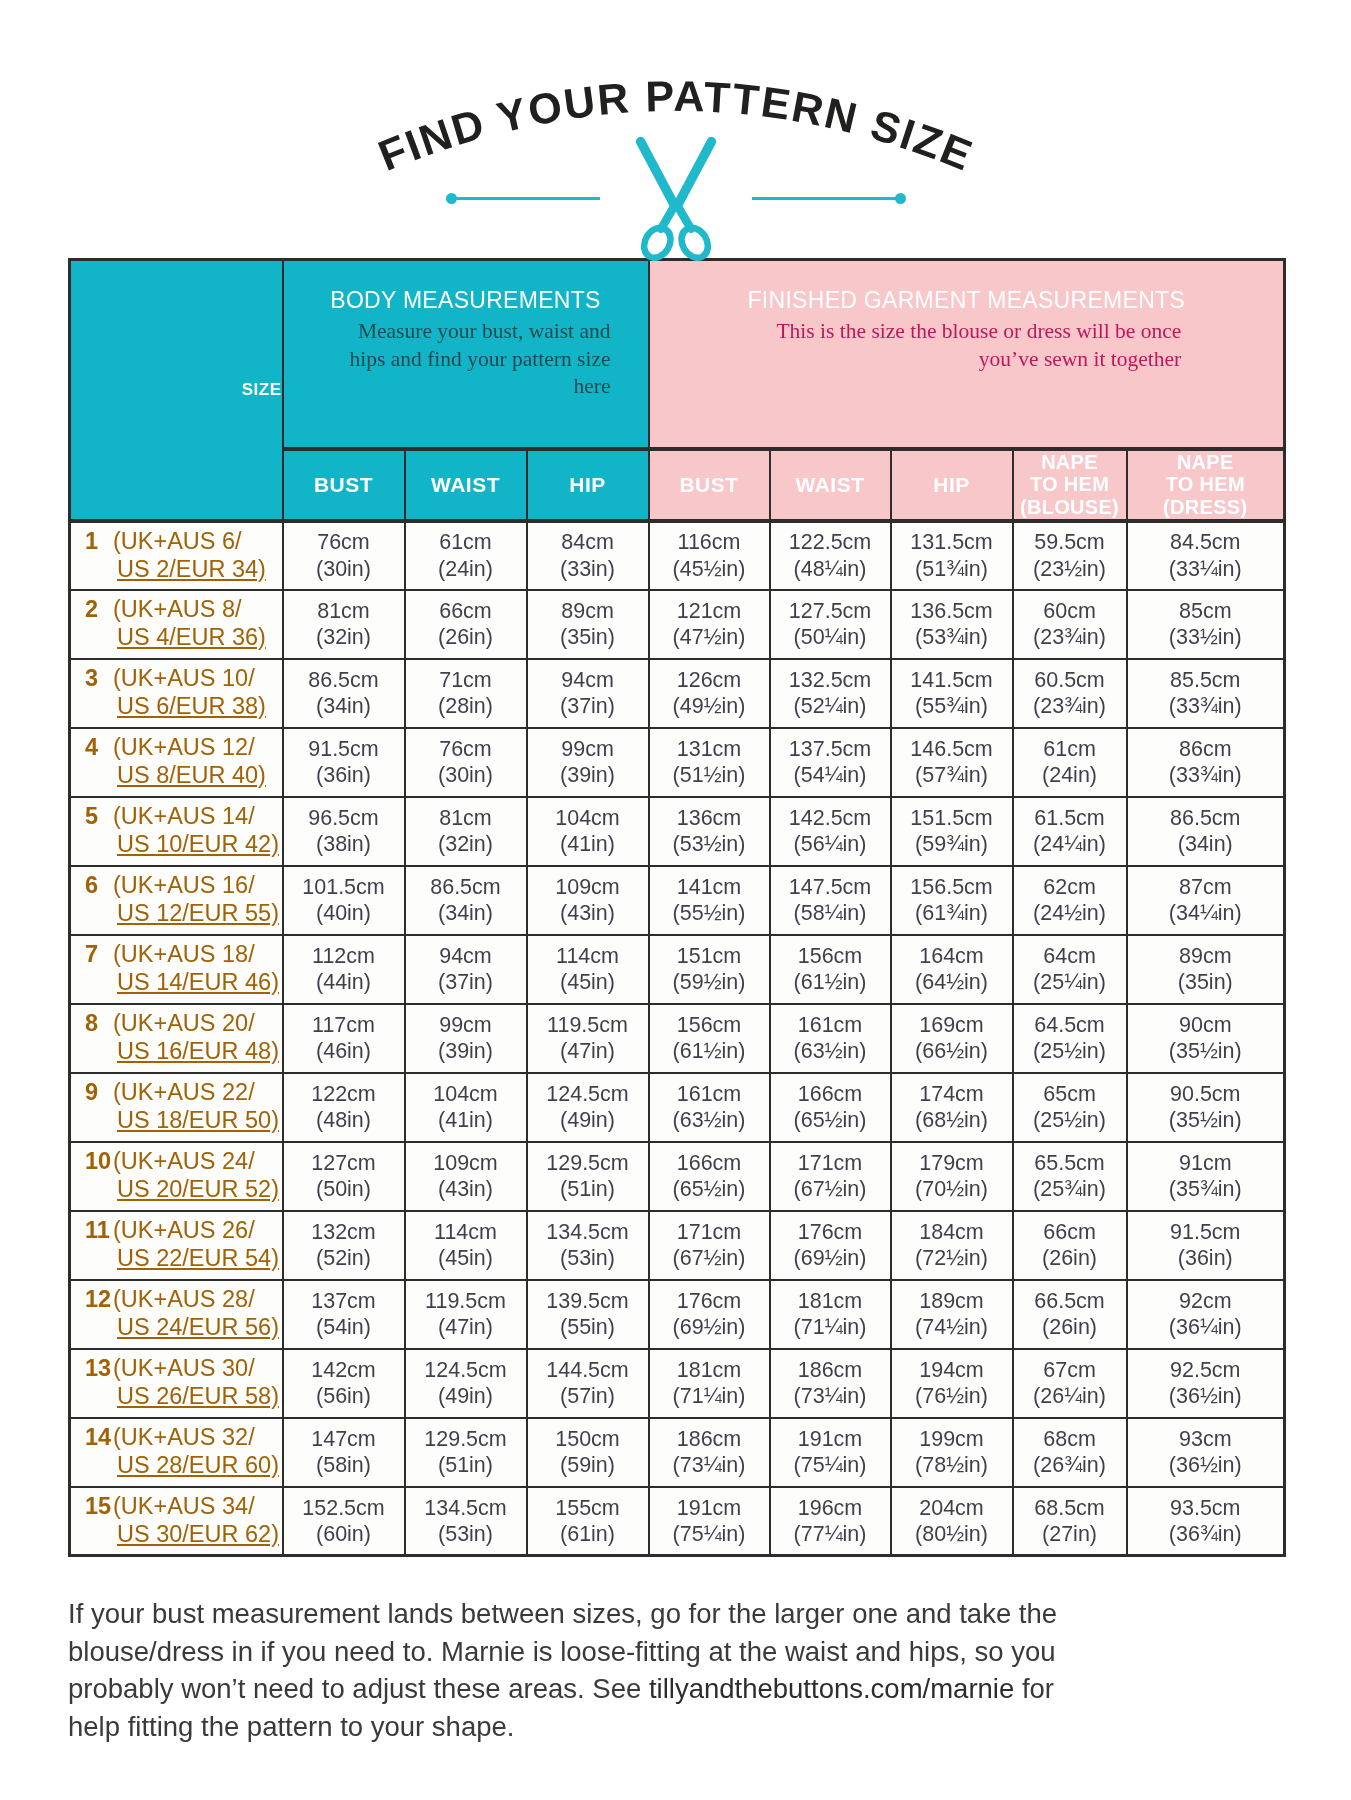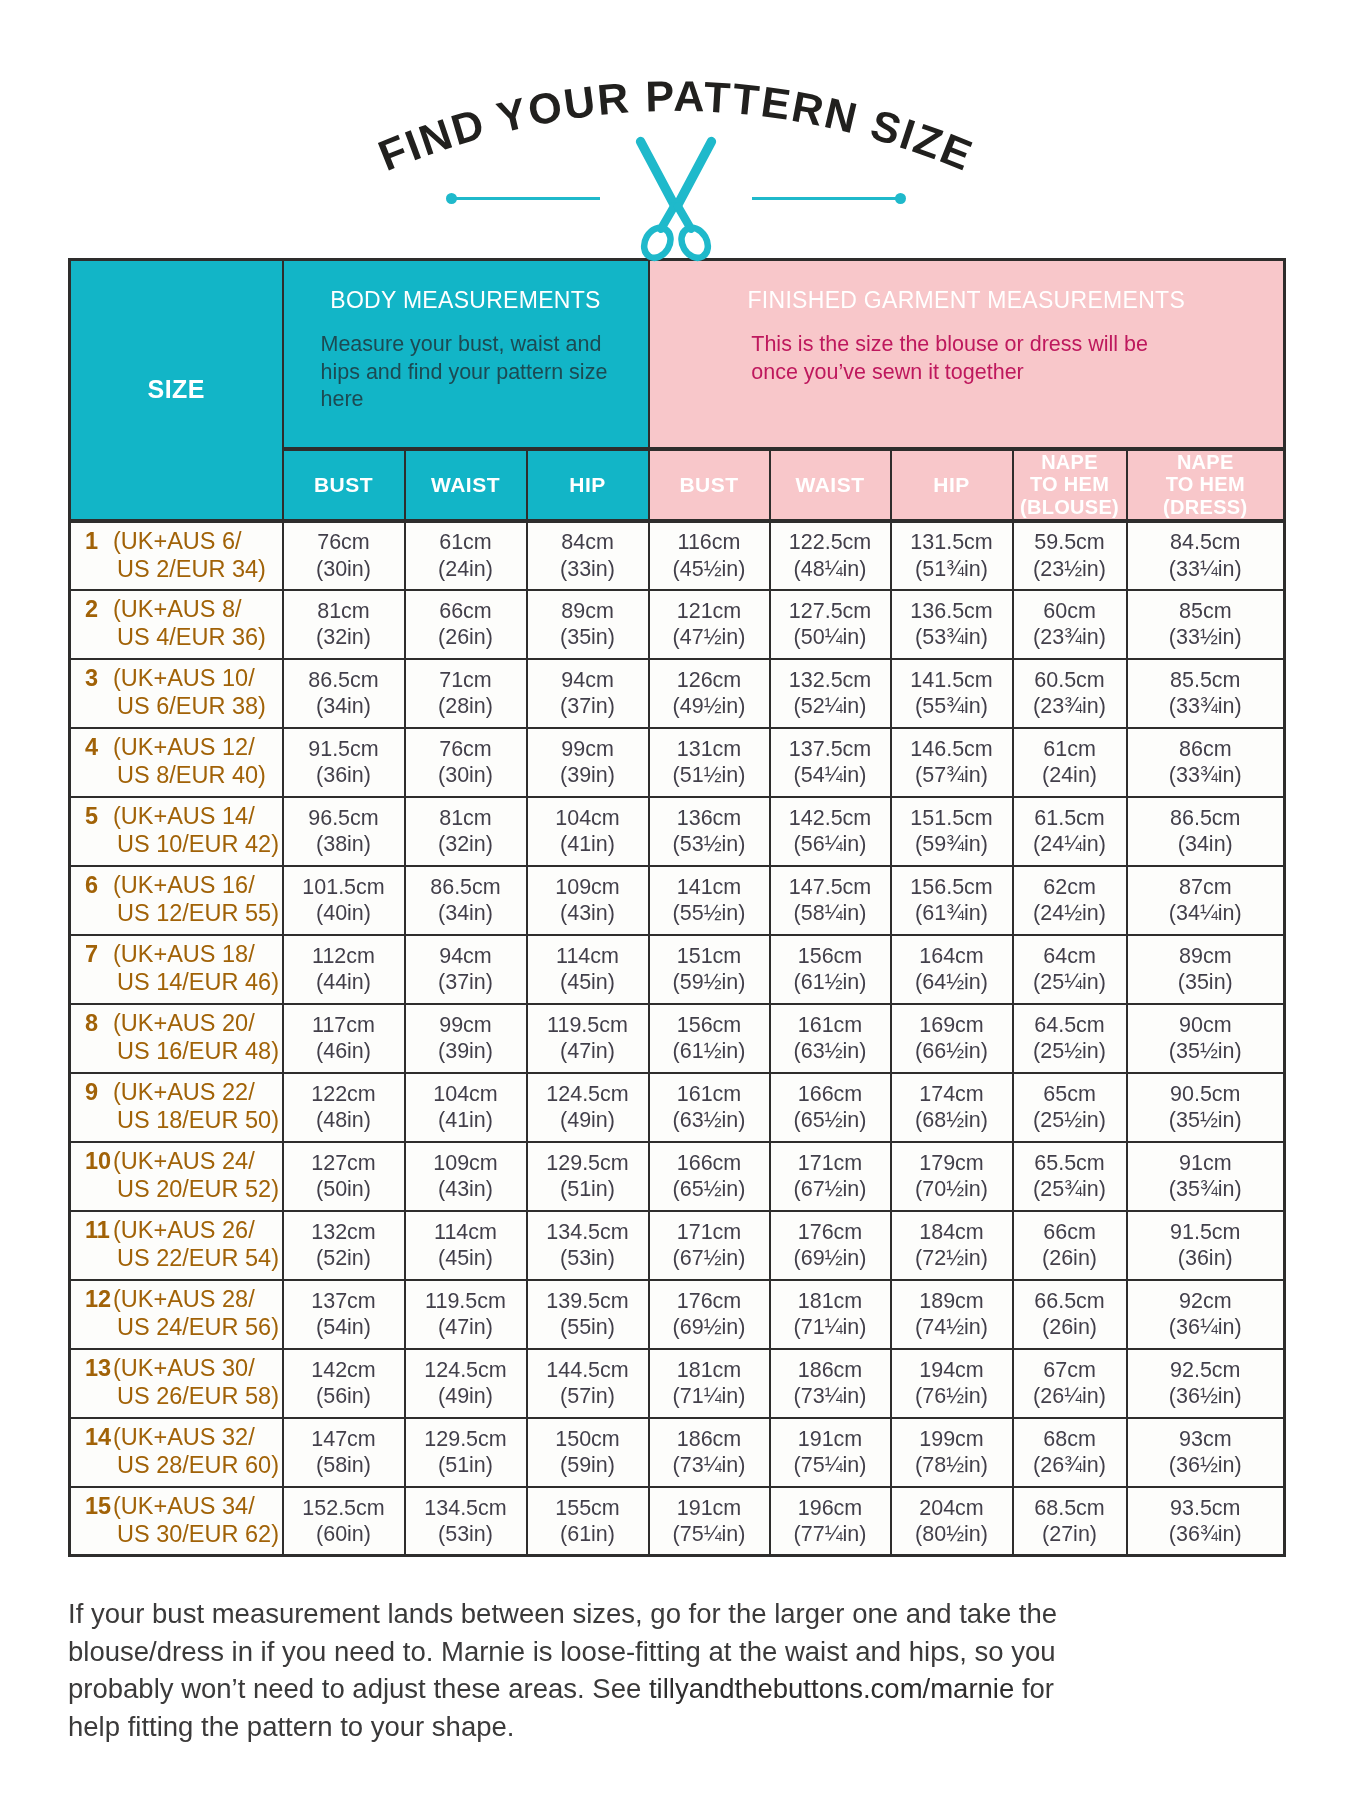--- a/index.html
+++ b/index.html
@@ -19,35 +19,35 @@
   .div-line.right .dot { right:-2px; }
 
   
   table.chart { border-collapse:collapse; table-layout:fixed; width:1215px; margin-left:68px;
                 border:3px solid #2e2d2c; }
   .chart th, .chart td { border:2px solid #2e2d2c; }
   .chart thead th { border-bottom-width:4px; }
   .teal-bg { background:#12b5c7; }
   .pink-bg { background:#f8c7ca; }
 
-  th.size-h { color:#ffffff; font-size:25px; font-weight:bold; letter-spacing:0.5px; vertical-align:middle; }
+  th.size-h { color:#ffffff; font-size:17px; font-weight:bold; letter-spacing:0.5px; vertical-align:middle;text-align:right; }
   .sect-h { height:189px; vertical-align:top; padding-top:26px; }
   .h-title { color:#ffffff; font-weight:normal; font-size:23px; letter-spacing:0.3px; text-align:center; }
-  .h-sub   { font-size:21.5px; line-height:1.28; text-align:left; margin:17px auto 0; font-weight:normal; }
+  .h-sub   { font-size:21.5px; line-height:1.28; text-align:right; margin:4px auto 0; font-weight:normal;font-family:Liberation Serif, serif; }
   .sect-h.teal-bg .h-sub { color:#1c4a53; width:290px; }
   .sect-h.pink-bg .h-sub { color:#be185d; width:430px; }
 
   tr.subhead th { height:72px; color:#ffffff; font-weight:bold; text-align:center; vertical-align:middle;
                   font-size:21px; letter-spacing:0.5px; }
   tr.subhead th.nape { font-size:20px; line-height:1.12; white-space:pre-line; letter-spacing:0.3px; }
 
   tbody td { height:69px; background:#fdfdfb; vertical-align:middle; }
   td.size-cell { text-align:left; padding-left:14px; font-size:23.5px; color:#a16207; line-height:1.18; }
   td.size-cell .num { display:inline-block; min-width:28px; font-weight:bold; }
-  td.size-cell .l2 { display:block; padding-left:32px; }
+  td.size-cell .l2 { display:block; padding-left:32px;text-decoration:underline; }
   td.val { text-align:center; font-size:21.5px; color:#423f4a; line-height:1.22; }
   td.val span { display:block; }
 
   
   .note { margin:38px 0 0 68px; width:1020px; font-size:27.5px; line-height:1.37; color:#3b3a3a; }
   .note b { font-weight:normal; color:#2e2d2d; }
 </style>
 </head>
 <body>
 

